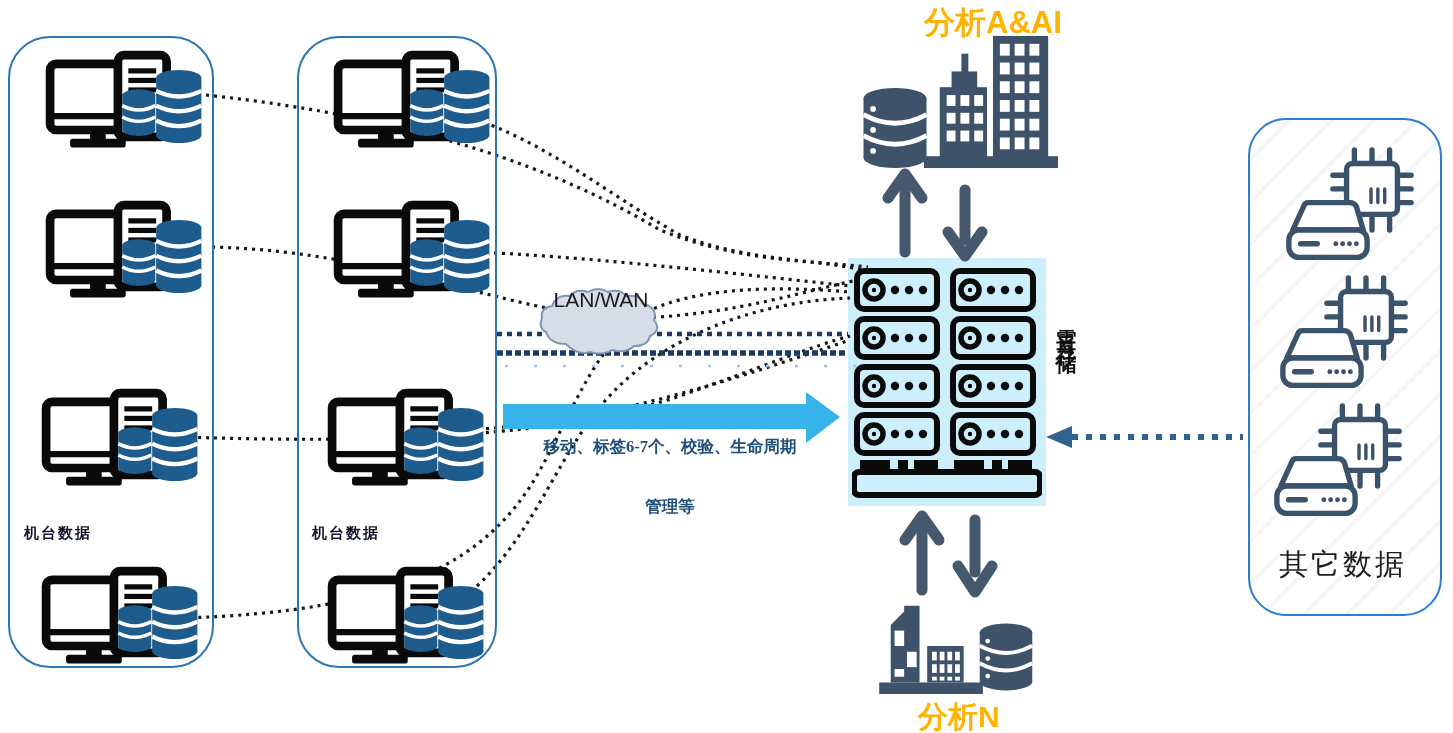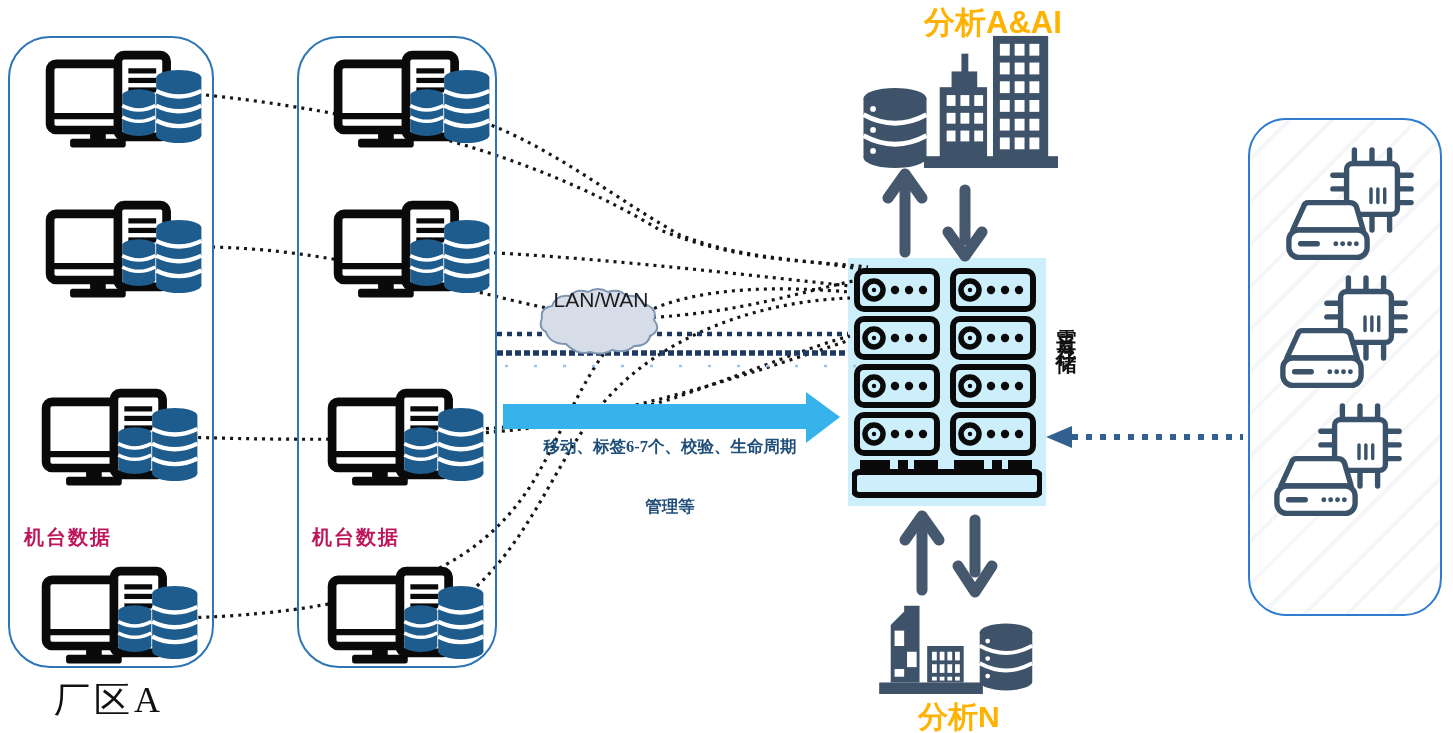--- a/index.html
+++ b/index.html
@@ -2,21 +2,21 @@
 <html><head>
 <meta charset="utf-8">
 <style>
   html,body{margin:0;padding:0;background:#fff;}
   #stage{position:relative;width:1453px;height:733px;background:#fff;overflow:hidden;
          font-family:"Liberation Sans",sans-serif;}
   .abs{position:absolute;}
   
   .factory-box{position:absolute;border:2.5px solid #2e75b6;border-radius:42px;background:transparent;}
   .machine-data{position:absolute;font-family:"Liberation Serif",serif;font-weight:bold;
-                color:#be185d;font-size:20px;letter-spacing:2px;}
+                color:#0f172a;font-size:15px;letter-spacing:2px;}
   .factory-label{position:absolute;color:#111;font-size:36px;font-family:"Liberation Serif",serif;
                  text-align:center;letter-spacing:4px;}
   
   .cloud-label{position:absolute;color:#1a1a1a;font-size:21px;text-align:center;}
   
   .platform-title{position:absolute;color:#2e75b6;font-size:31px;font-family:"Liberation Serif",serif;
                   letter-spacing:3px;white-space:nowrap;}
   .platform-sub{position:absolute;color:#1f4e79;font-weight:bold;font-size:16.5px;
                 font-family:"Liberation Serif",serif;text-align:center;white-space:nowrap;}
   
@@ -242,21 +242,20 @@
   <svg class="abs z2" style="left:40px;top:200px;" width="168" height="100">
       <use href="#sym-ws"></use>
     </svg>
   <svg class="abs z2" style="left:36px;top:388px;" width="168" height="100">
       <use href="#sym-ws"></use>
     </svg>
   <svg class="abs z2" style="left:36px;top:566px;" width="168" height="100">
       <use href="#sym-ws"></use>
     </svg>
   <div class="machine-data z2" style="left:24px;top:524px;">机台数据</div>
-  <div class="factory-label z2" style="left:8px;top:676px;width:202px;">厂区A</div>
 
   <div class="factory-box z1" style="left:297px;top:36px;width:196px;height:628px;"></div>
   <svg class="abs z2" style="left:328px;top:50px;" width="168" height="100">
       <use href="#sym-ws"></use>
     </svg>
   <svg class="abs z2" style="left:328px;top:200px;" width="168" height="100">
       <use href="#sym-ws"></use>
     </svg>
   <svg class="abs z2" style="left:322px;top:388px;" width="168" height="100">
       <use href="#sym-ws"></use>
@@ -314,14 +313,15 @@
   <div class="other-box z1" style="left:1248px;top:118px;width:190px;height:494px;"></div>
   <svg class="abs z2" style="left:1284px;top:142px;" width="132" height="132">
       <use href="#sym-chip-drive"></use>
     </svg>
   <svg class="abs z2" style="left:1278px;top:270px;" width="132" height="132">
       <use href="#sym-chip-drive"></use>
     </svg>
   <svg class="abs z2" style="left:1272px;top:398px;" width="132" height="132">
       <use href="#sym-chip-drive"></use>
     </svg>
+  <div class="other-label z2" style="left:1248px;top:545px;width:190px;">其它数据</div>
 
 </div>
 
 </body></html>

